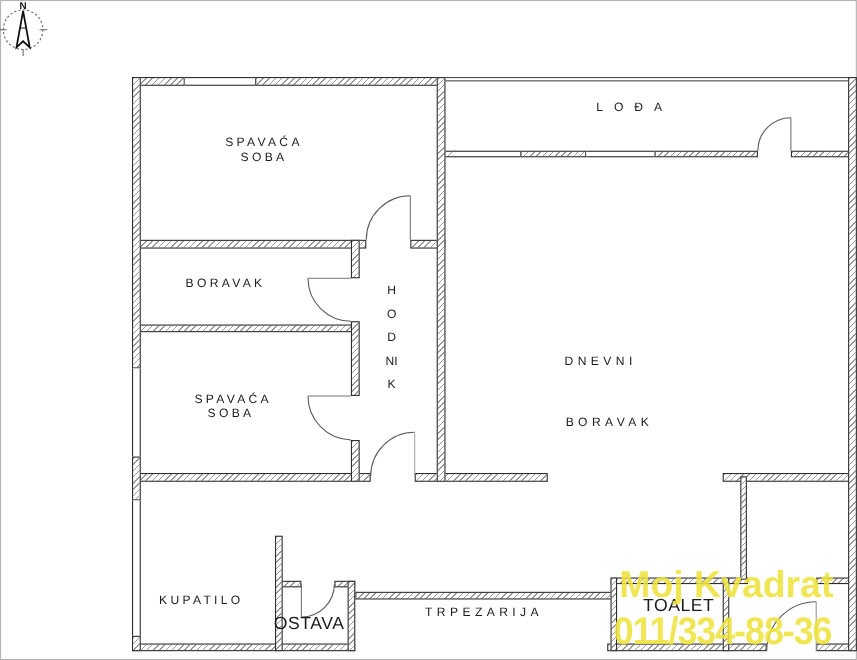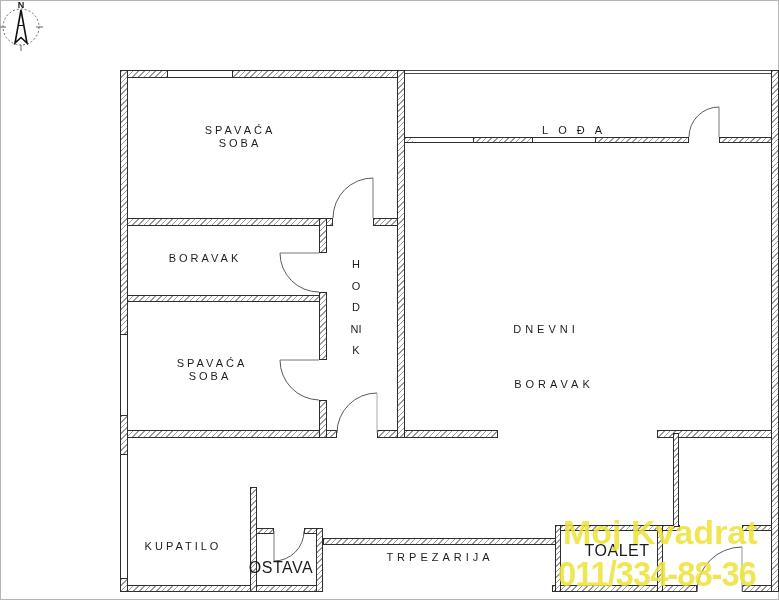--- a/index.html
+++ b/index.html
@@ -26,21 +26,21 @@
   }
   
   .rail{
     position:absolute;box-sizing:border-box;background:#fff;
     border-top:1px solid #4a4a4a;border-bottom:1px solid #4a4a4a;
   }
   .lbl{
     position:absolute;transform:translate(-50%,-50%);
     font-size:11px;letter-spacing:3px;color:#1c1c1c;white-space:nowrap;
   }
-  .lbl.wide{letter-spacing:10px;margin-top:32px;}
+  .lbl.wide{letter-spacing:10px;}
   .lbl.ls4{letter-spacing:4px;margin-top:48px;}
   .lbl.tight{letter-spacing:0.5px;font-size:16px;}
   .lbl.vert{
     transform:translateX(-50%);white-space:normal;width:13px;
     word-break:break-all;text-align:center;line-height:21.5px;letter-spacing:0;
   }
   #doors,#compass{position:absolute;pointer-events:none;}
   .wm{
     position:absolute;font-weight:bold;font-size:34px;color:#efe33c;
     opacity:.88;white-space:nowrap;z-index:5;

